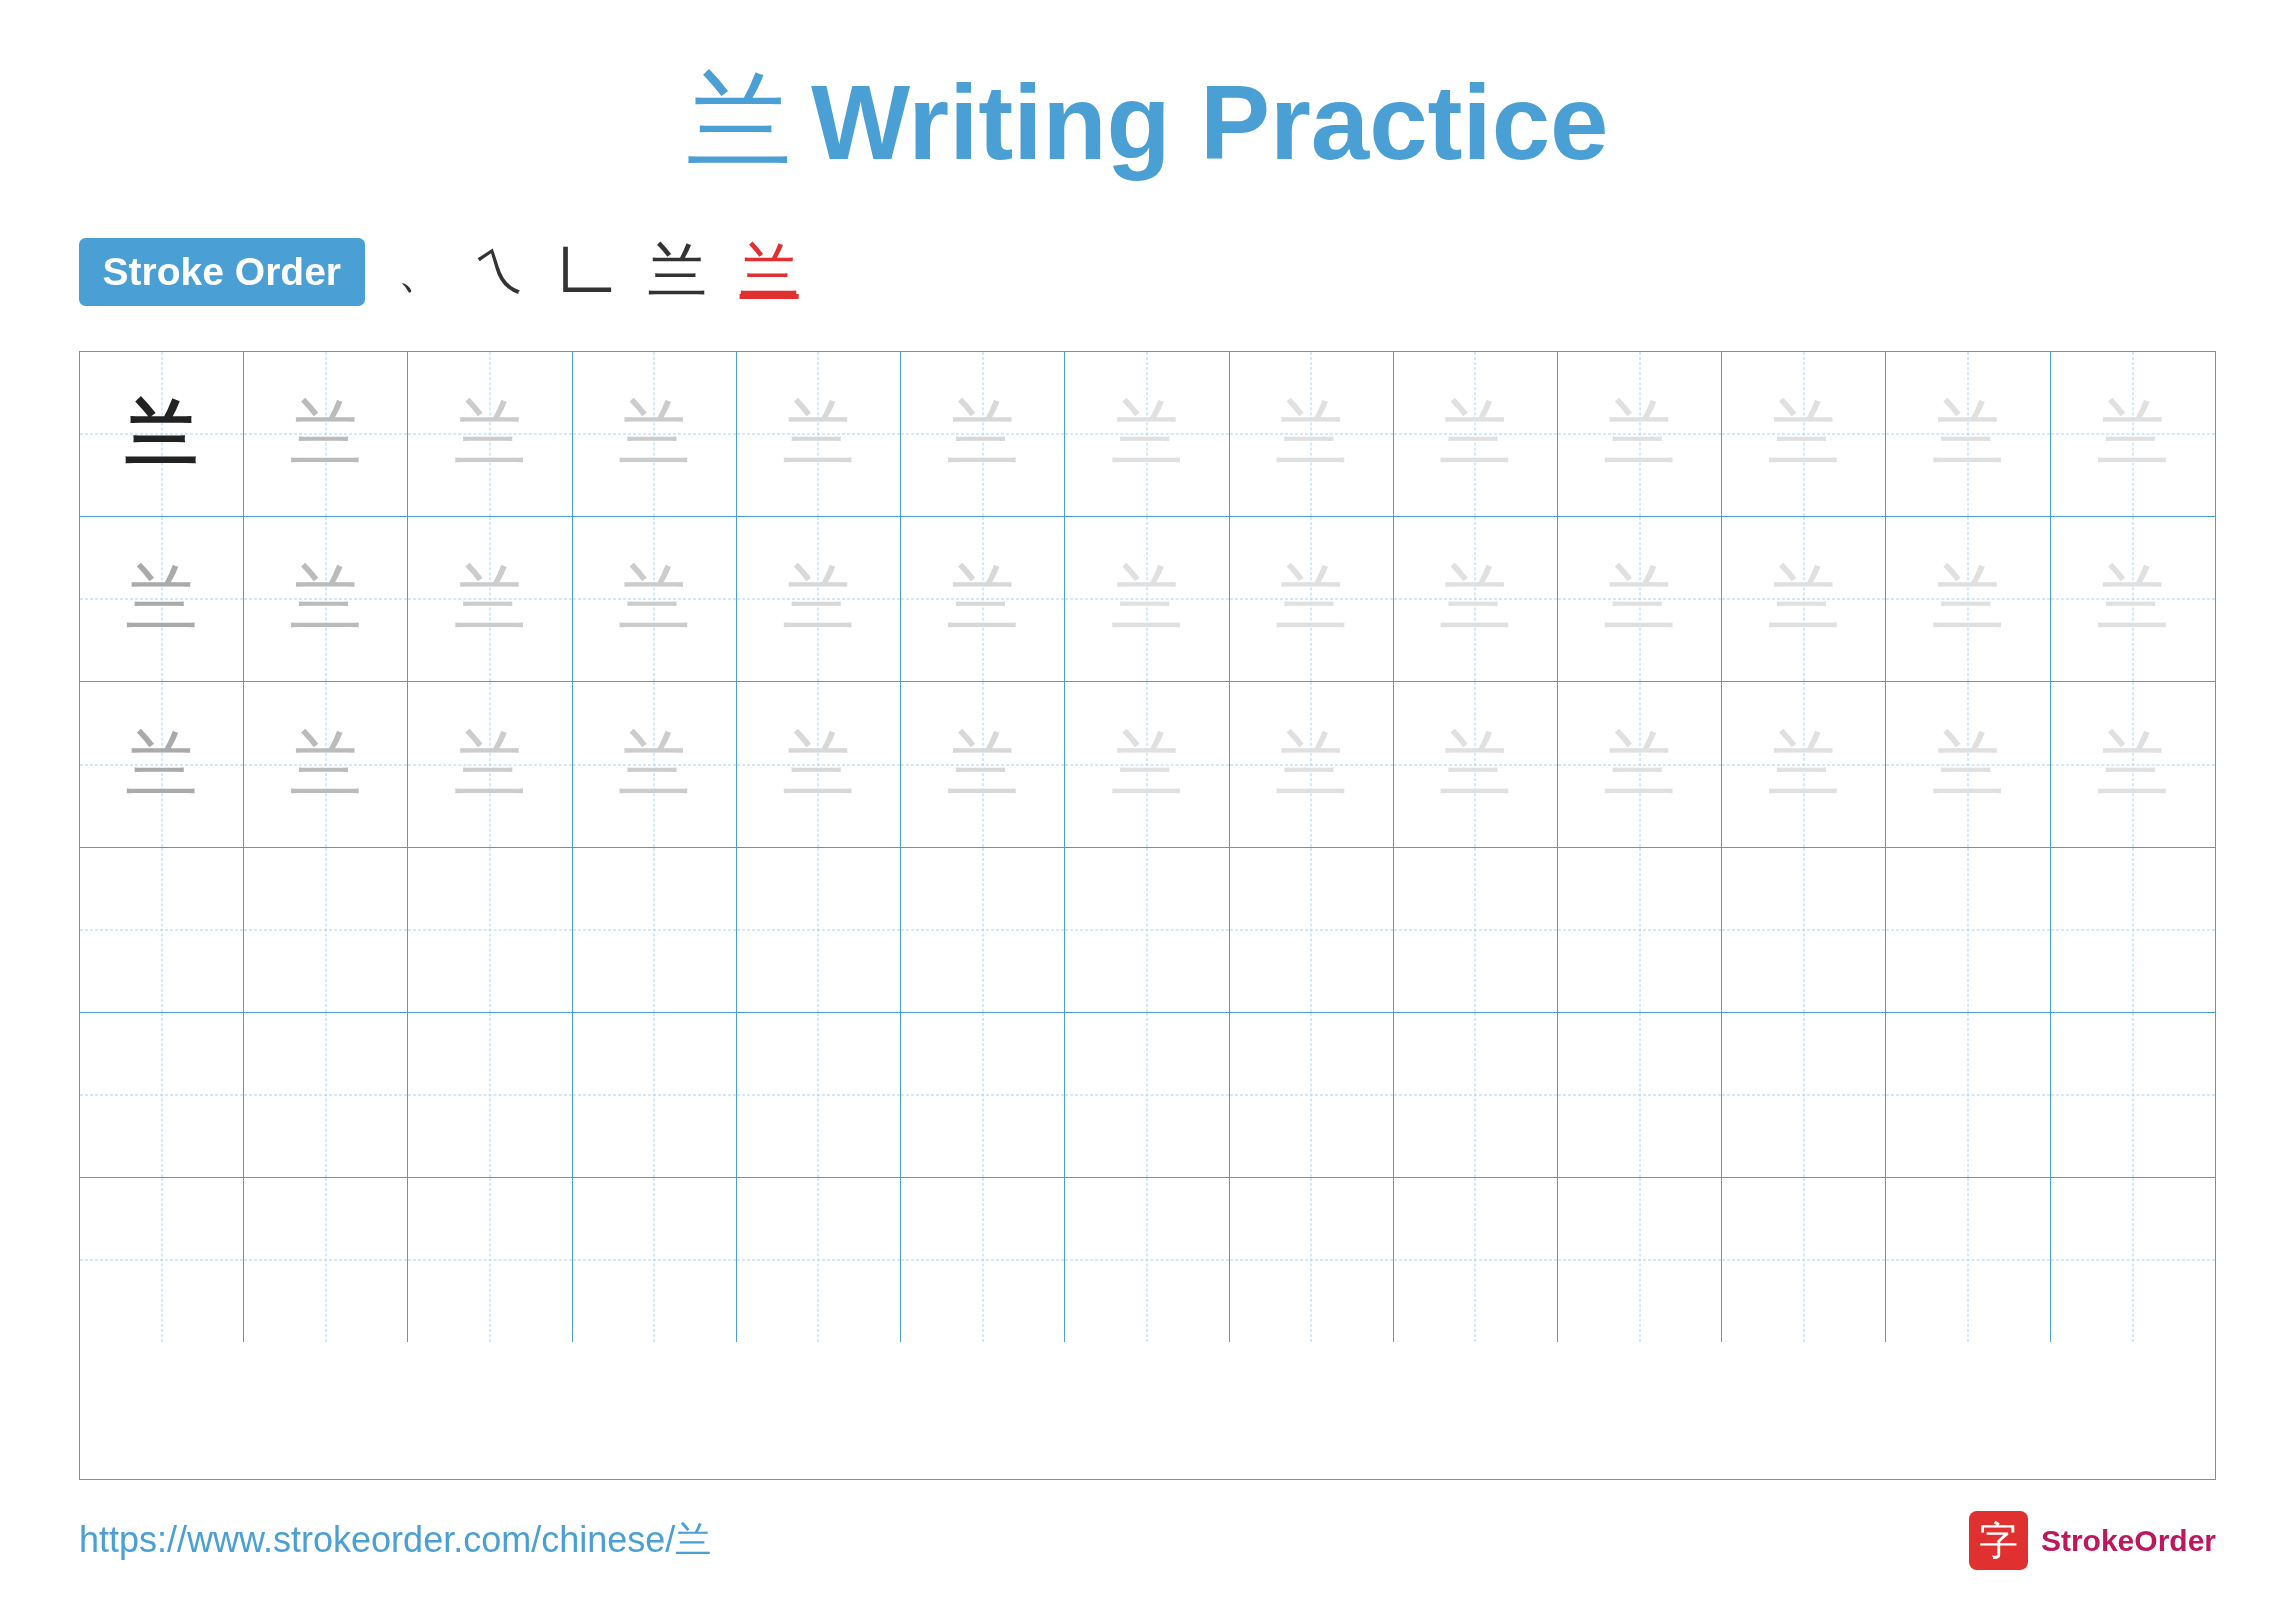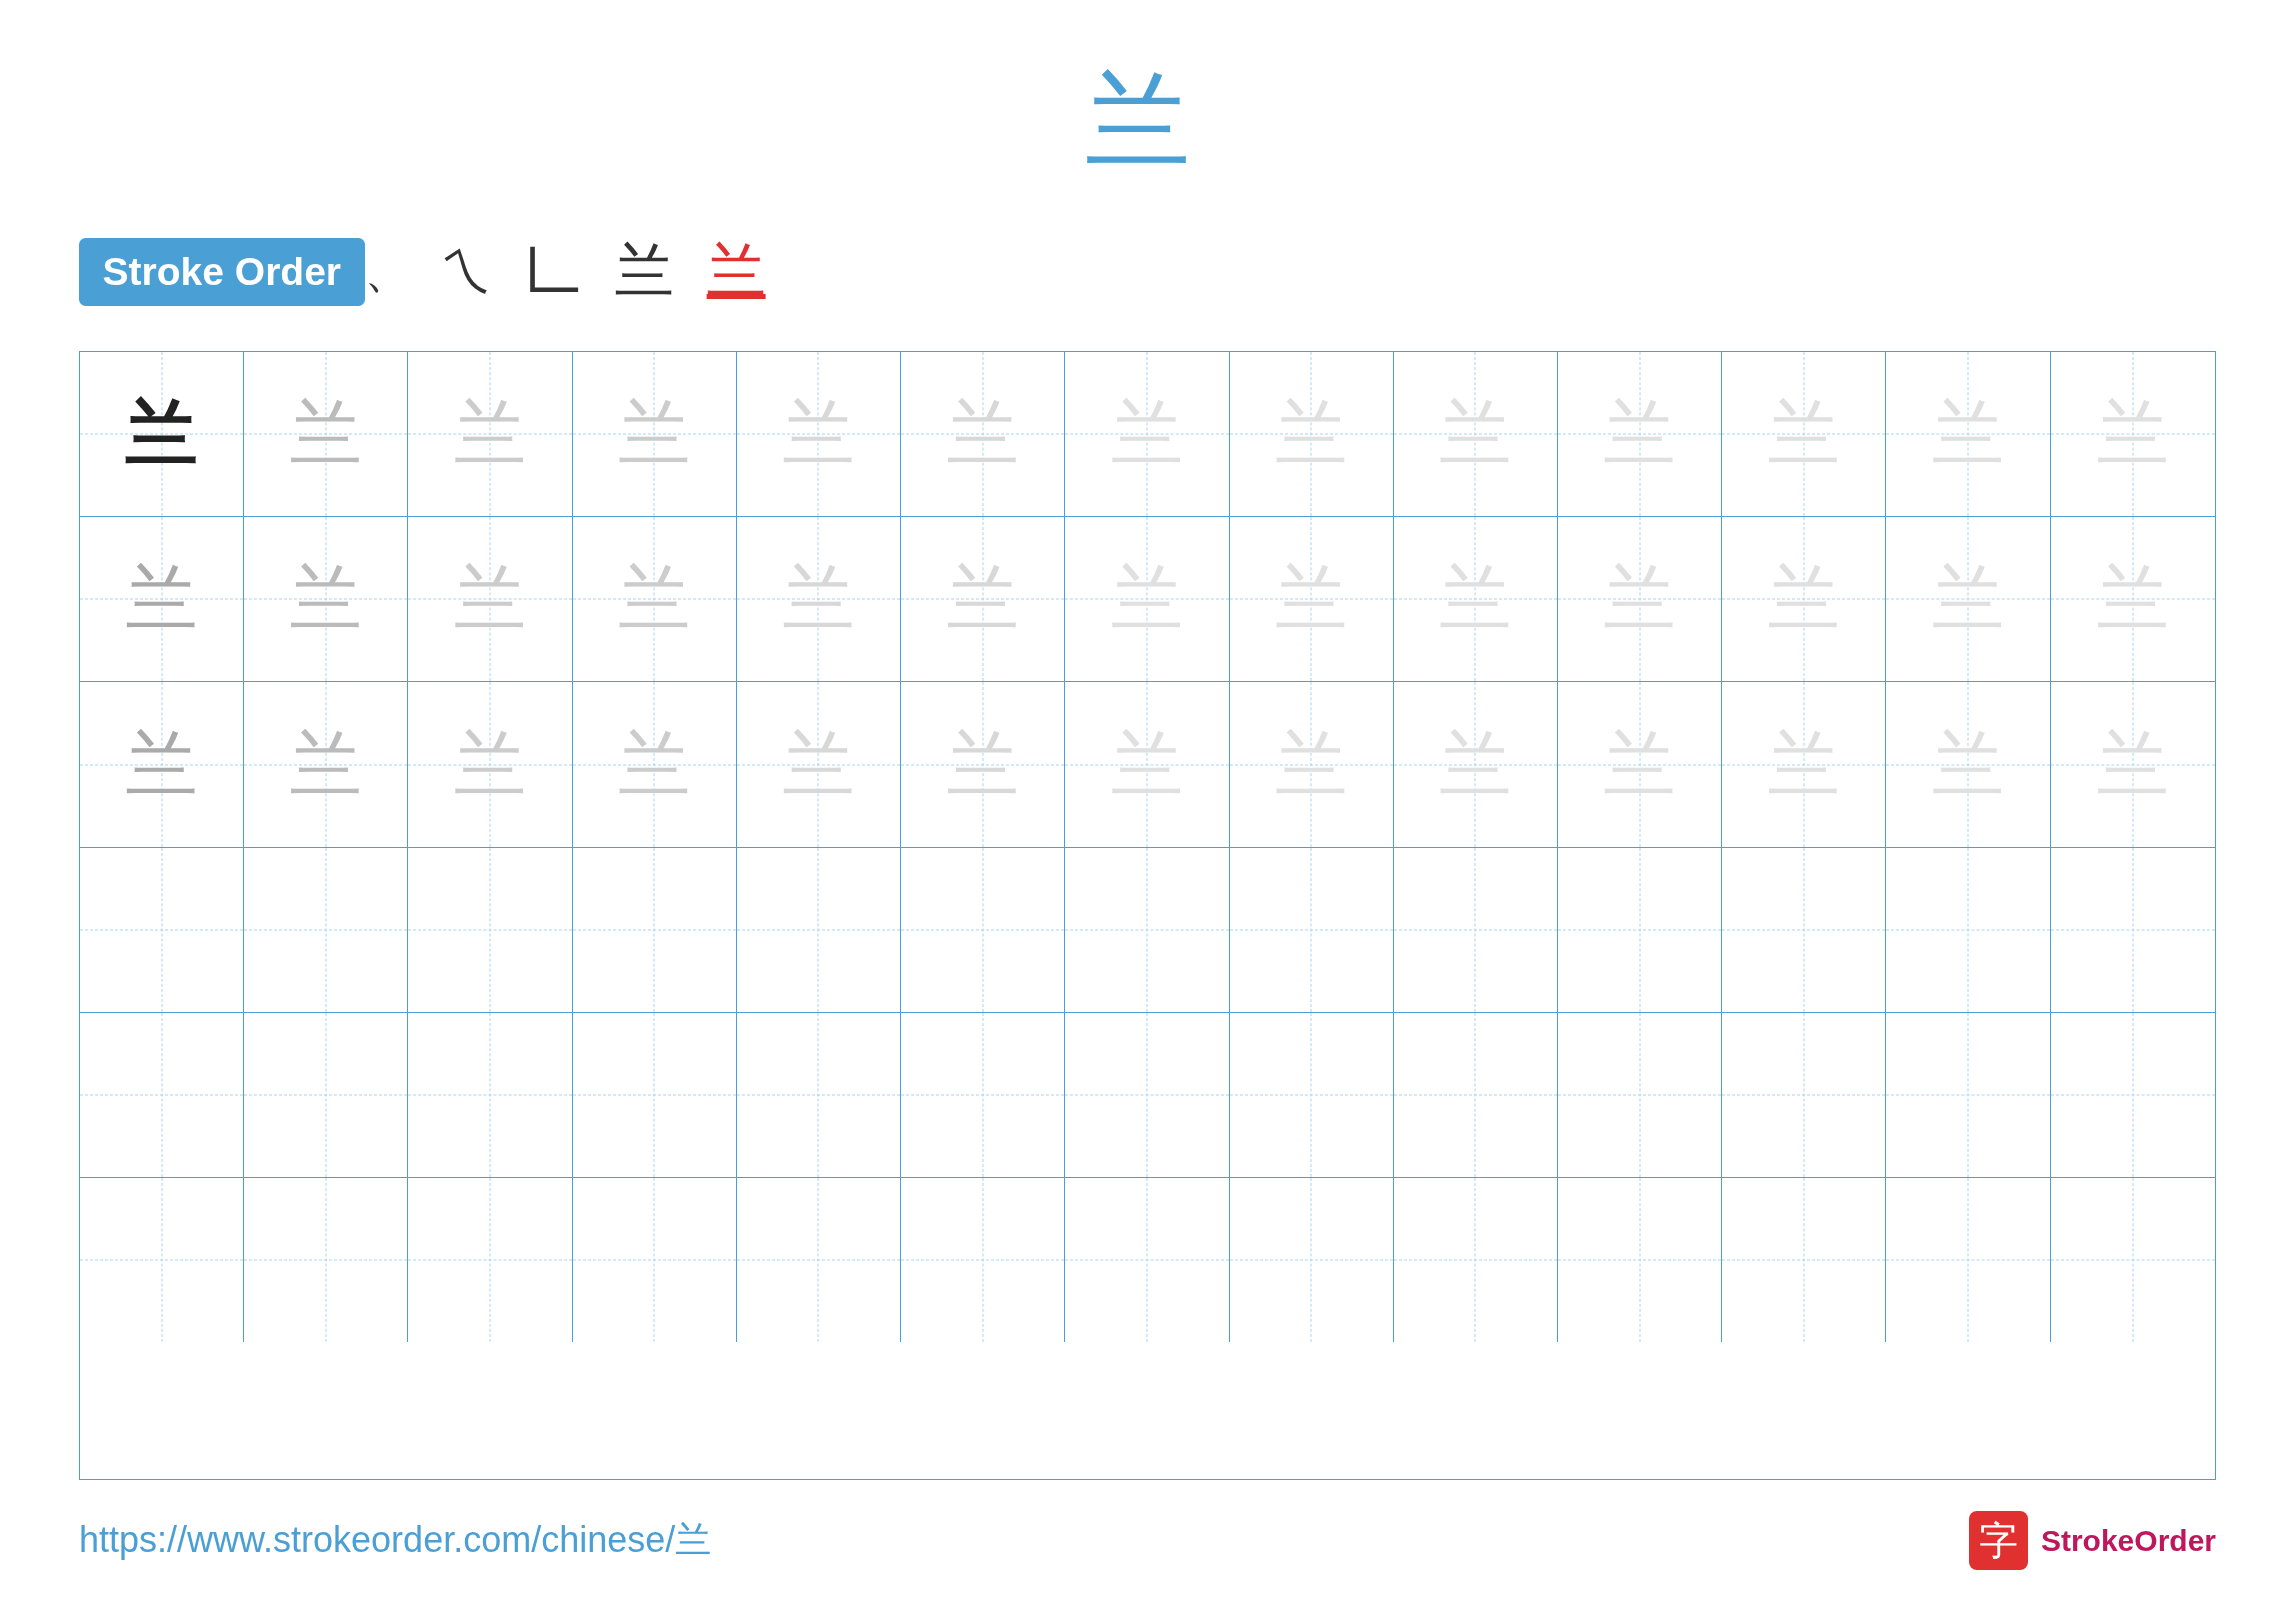--- a/index.html
+++ b/index.html
@@ -38,20 +38,21 @@
       font-size: 105px;
       color: #4a9fd4;
       font-weight: bold;
     }
 
     
     .stroke-order-row {
       display: flex;
       align-items: center;
       margin-bottom: 39px;
+      gap: 33px;
     }
     .stroke-order-badge {
       background: #4a9fd4;
       color: #fff;
       font-size: 39px;
       font-weight: bold;
       padding: 11.8px 23.6px;
       border-radius: 6.5px;
     }
     .stroke-seq {
@@ -178,20 +179,21 @@
       color: #be185d;
     }
   </style>
 </head>
 <body>
 
 <div class="page">
 
   <div class="title-row">
     <span class="title-char">兰</span>
+    <span class="title-text">Writing Practice</span>
   </div>
 
   <div class="stroke-order-row">
     <span class="stroke-order-badge">Stroke Order</span>
     <div class="stroke-seq">
       <span class="dot-stroke">、</span>
       <span class="check-stroke">乀</span>
       <span class="stroke-step">𠃊</span>
       <span class="stroke-step" style="font-size:59px;">兰</span>
       <span class="stroke-step last">兰</span>

